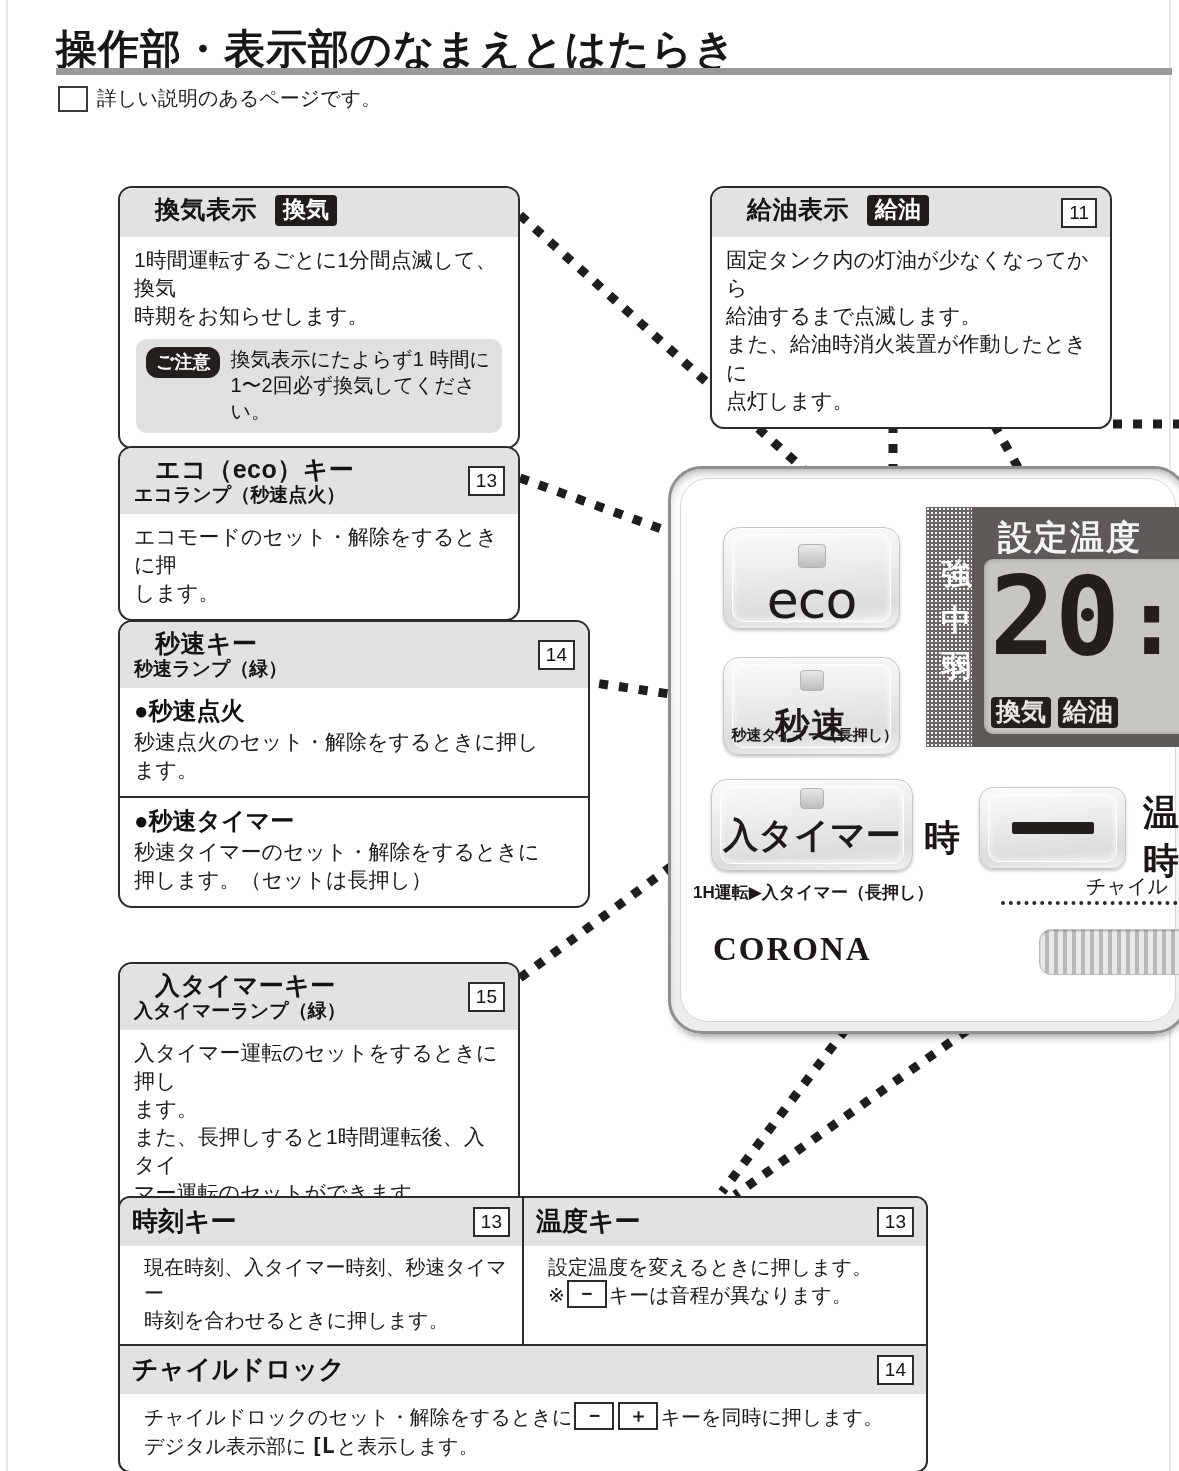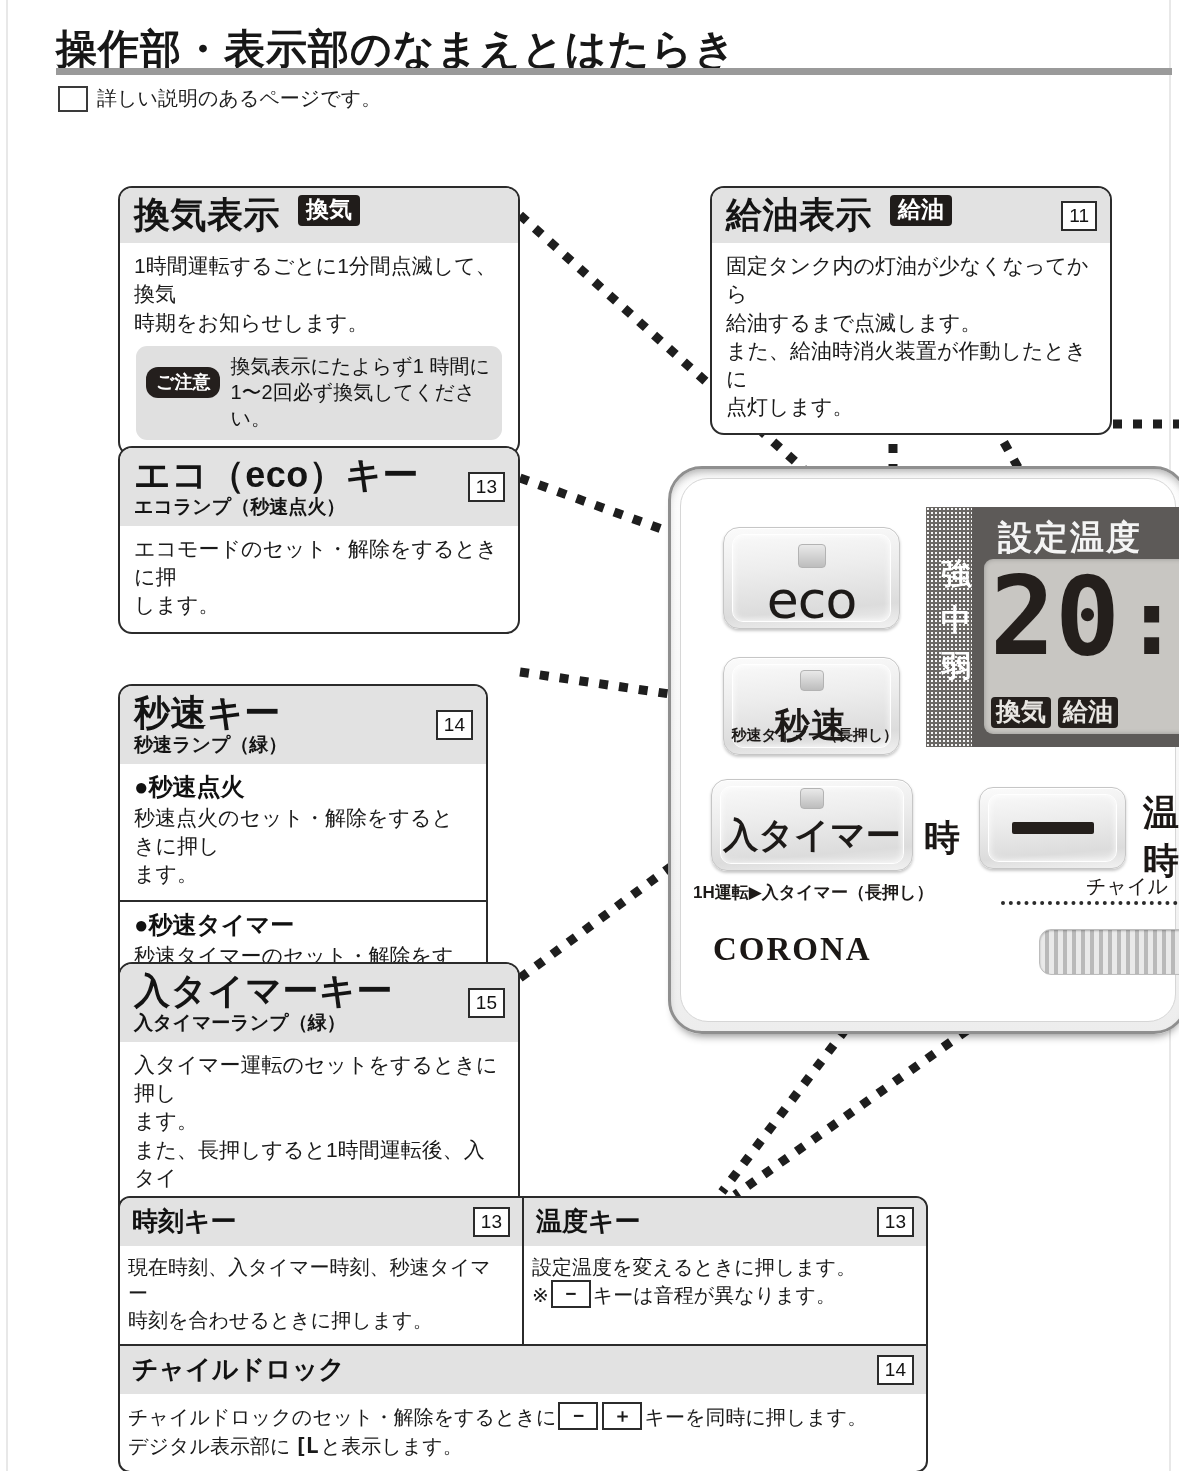--- a/index.html
+++ b/index.html
@@ -49,22 +49,23 @@
   }
   .callout-head{
     background:#e2e2e2;
     padding:7px 14px 8px 14px;
     display:flex;align-items:flex-start;
     position:relative;
     min-height:34px;
   }
   .head-titles{display:flex;flex-direction:column;}
   .head-title{
-    font-size:36px;font-weight:bold;line-height:1.12;letter-spacing:0.5px;color:#141414;
+    font-size:25px;font-weight:bold;line-height:1.12;letter-spacing:0.5px;color:#141414;
     white-space:nowrap;
+    margin-left:21px;
   }
   .head-sub{
     font-size:19px;font-weight:bold;line-height:1.15;color:#141414;margin-top:1px;
     white-space:nowrap;
   }
   .lcd-badge{
     display:inline-block;background:#201c1a;color:#fff;
     font-size:23px;font-weight:bold;
     padding:2px 8px 3px 8px;border-radius:4px;
     margin-left:18px;line-height:1.12;
@@ -88,41 +89,41 @@
   }
   .note{
     margin:9px 2px 2px 2px;
     background:#e0e0e0;border-radius:11px;
     padding:7px 12px 9px 10px;
     display:flex;align-items:flex-start;gap:10px;
   }
   .note-badge{
     background:#241f1d;color:#fff;border-radius:12px;
     font-size:18px;font-weight:bold;
-    padding:3px 10px 4px 10px;white-space:nowrap;margin-top:14px;
+    padding:3px 10px 4px 10px;white-space:nowrap;margin-top:1px;
   }
   .note-text{font-size:20px;line-height:1.3;color:#141414;}
 
   
   .tablebox{
     position:absolute;left:118px;top:1196px;width:810px;
     border:2px solid #2b2b2b;border-radius:12px;background:#fff;
     box-sizing:border-box;overflow:hidden;
   }
   .trow{display:flex;}
   .tcell{flex:1 1 0;min-width:0;}
   .tcell.left{border-right:2px solid #2b2b2b;}
   .tcell-head{
     background:#e2e2e2;padding:6px 12px 7px 12px;
     display:flex;align-items:center;justify-content:space-between;
     min-height:30px;
   }
   .tcell-title{font-size:26px;font-weight:bold;color:#121212;white-space:nowrap;}
   .tcell-body{
-    padding:8px 12px 11px 8px;font-size:20px;line-height:1.32;color:#1a1a1a;
+    padding:8px 12px 11px 24px;font-size:20px;line-height:1.32;color:#1a1a1a;
     min-height:70px;box-sizing:border-box;
   }
   .row-divider{border-top:2px solid #2b2b2b;}
   .keyglyph{
     display:inline-block;border:2px solid #2b2b2b;background:#fff;
     min-width:26px;text-align:center;
     font-size:19px;line-height:1;padding:2px 5px 3px 5px;
     margin:0 2px;vertical-align:2px;font-weight:bold;
   }
   .lcdchar{
@@ -357,21 +358,21 @@
         <div class="head-sub">エコランプ（秒速点火）</div>
       </div>
       <div class="page-ref">13</div>
     </div>
     <div class="callout-body">
       <div style="white-space:pre-line">エコモードのセット・解除をするときに押
 します。</div>
     </div>
   </div>
 
-  <div class="callout" style="left:118px;top:684px;width:370px;">
+  <div class="callout" style="left:118px;top:620px;width:472px;">
     <div class="callout-head">
       <div class="head-titles">
         <div class="head-title">秒速キー</div>
         <div class="head-sub">秒速ランプ（緑）</div>
       </div>
       <div class="page-ref">14</div>
     </div>
     <div class="callout-body">
       <div class="bullet-head">●秒速点火</div>
       <div style="white-space:pre-line">秒速点火のセット・解除をするときに押し

